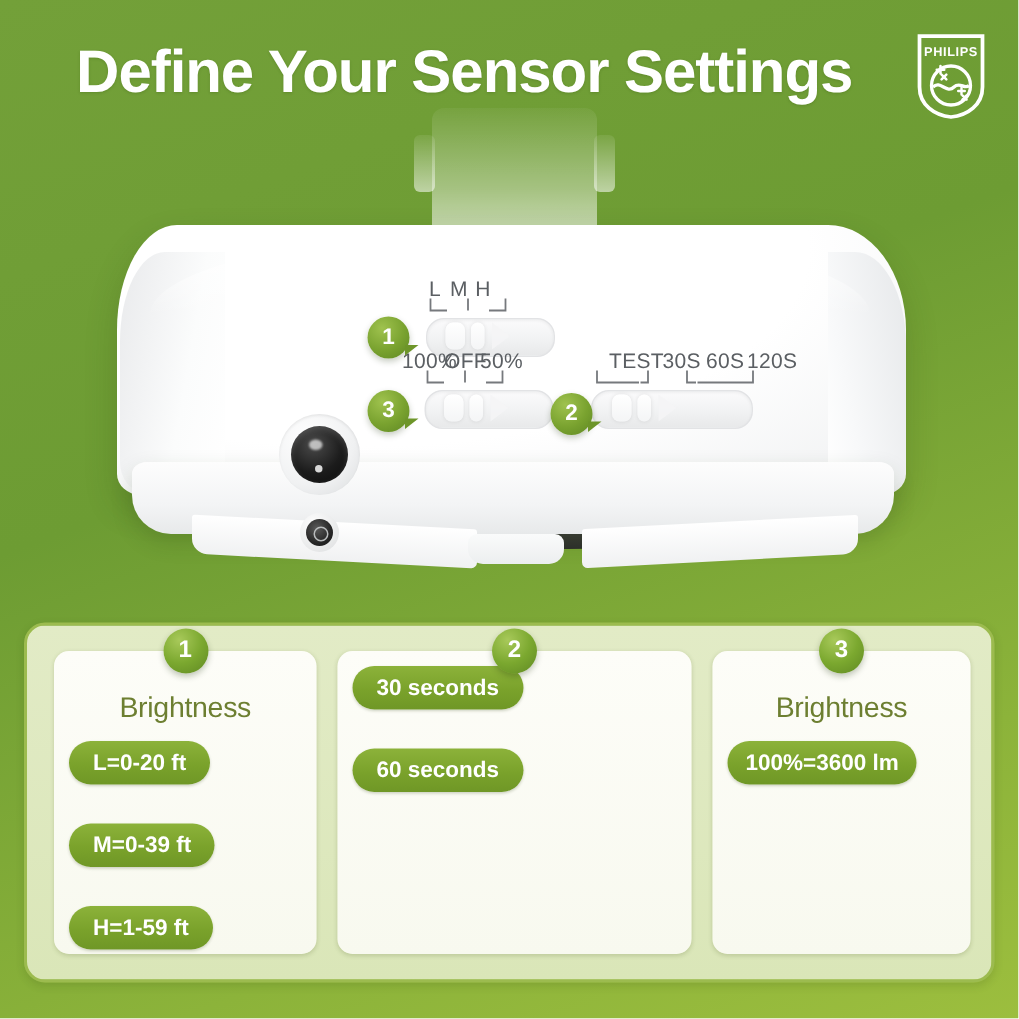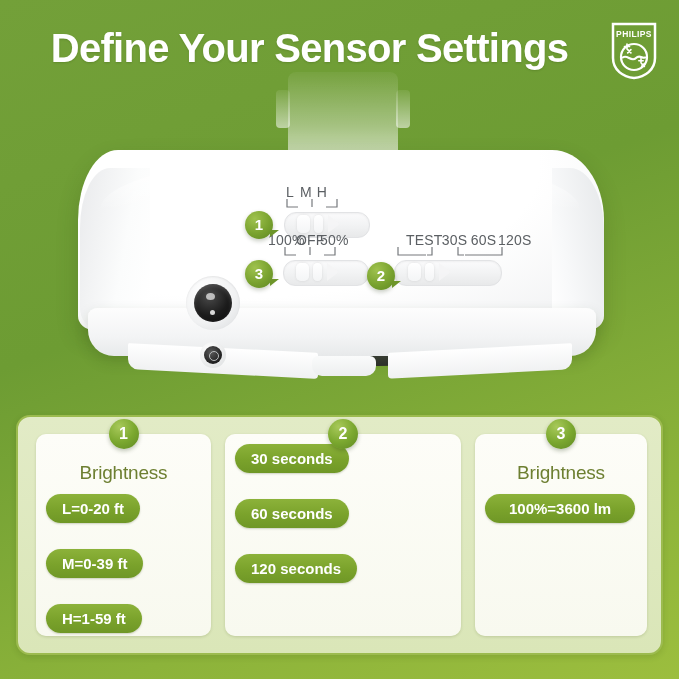--- a/index.html
+++ b/index.html
@@ -298,21 +298,21 @@
     display: inline-block;
     background: linear-gradient(180deg, #8cb23a 0%, #7aa22b 55%, #6f9726 100%);
     color: #ffffff;
     font-size: 15px;
     font-weight: bold;
     padding: 6px 16px;
     border-radius: 16px;
     white-space: nowrap;
     box-shadow: 0 1px 2px rgba(40,60,10,.22);
   }
-  #card-3 .pill { font-size: 15px; padding: 6px 24px; }
+  #card-3 .pill { font-size: 15px; padding: 6px 12px; }
 </style>
 </head>
 <body>
 
 <div id="page">
 
   <div id="title">Define Your Sensor Settings</div>
 
   <div id="logo">
     <svg viewBox="0 0 46 58" aria-hidden="true">
@@ -412,21 +412,20 @@
         <span class="pill">M=0-39 ft</span>
         <span class="pill">H=1-59 ft</span>
       </div>
     </div>
 
     <div class="card" id="card-2">
       <div class="card-badge">2</div>
       <div class="pill-list">
         <span class="pill">30 seconds</span>
         <span class="pill">60 seconds</span>
-        <span class="pill">120 seconds</span>
       </div>
     </div>
 
     <div class="card" id="card-3">
       <div class="card-badge">3</div>
       <div class="card-title">Brightness</div>
       <div class="pill-list">
         <span class="pill">100%=3600 lm</span>
       </div>
     </div>

